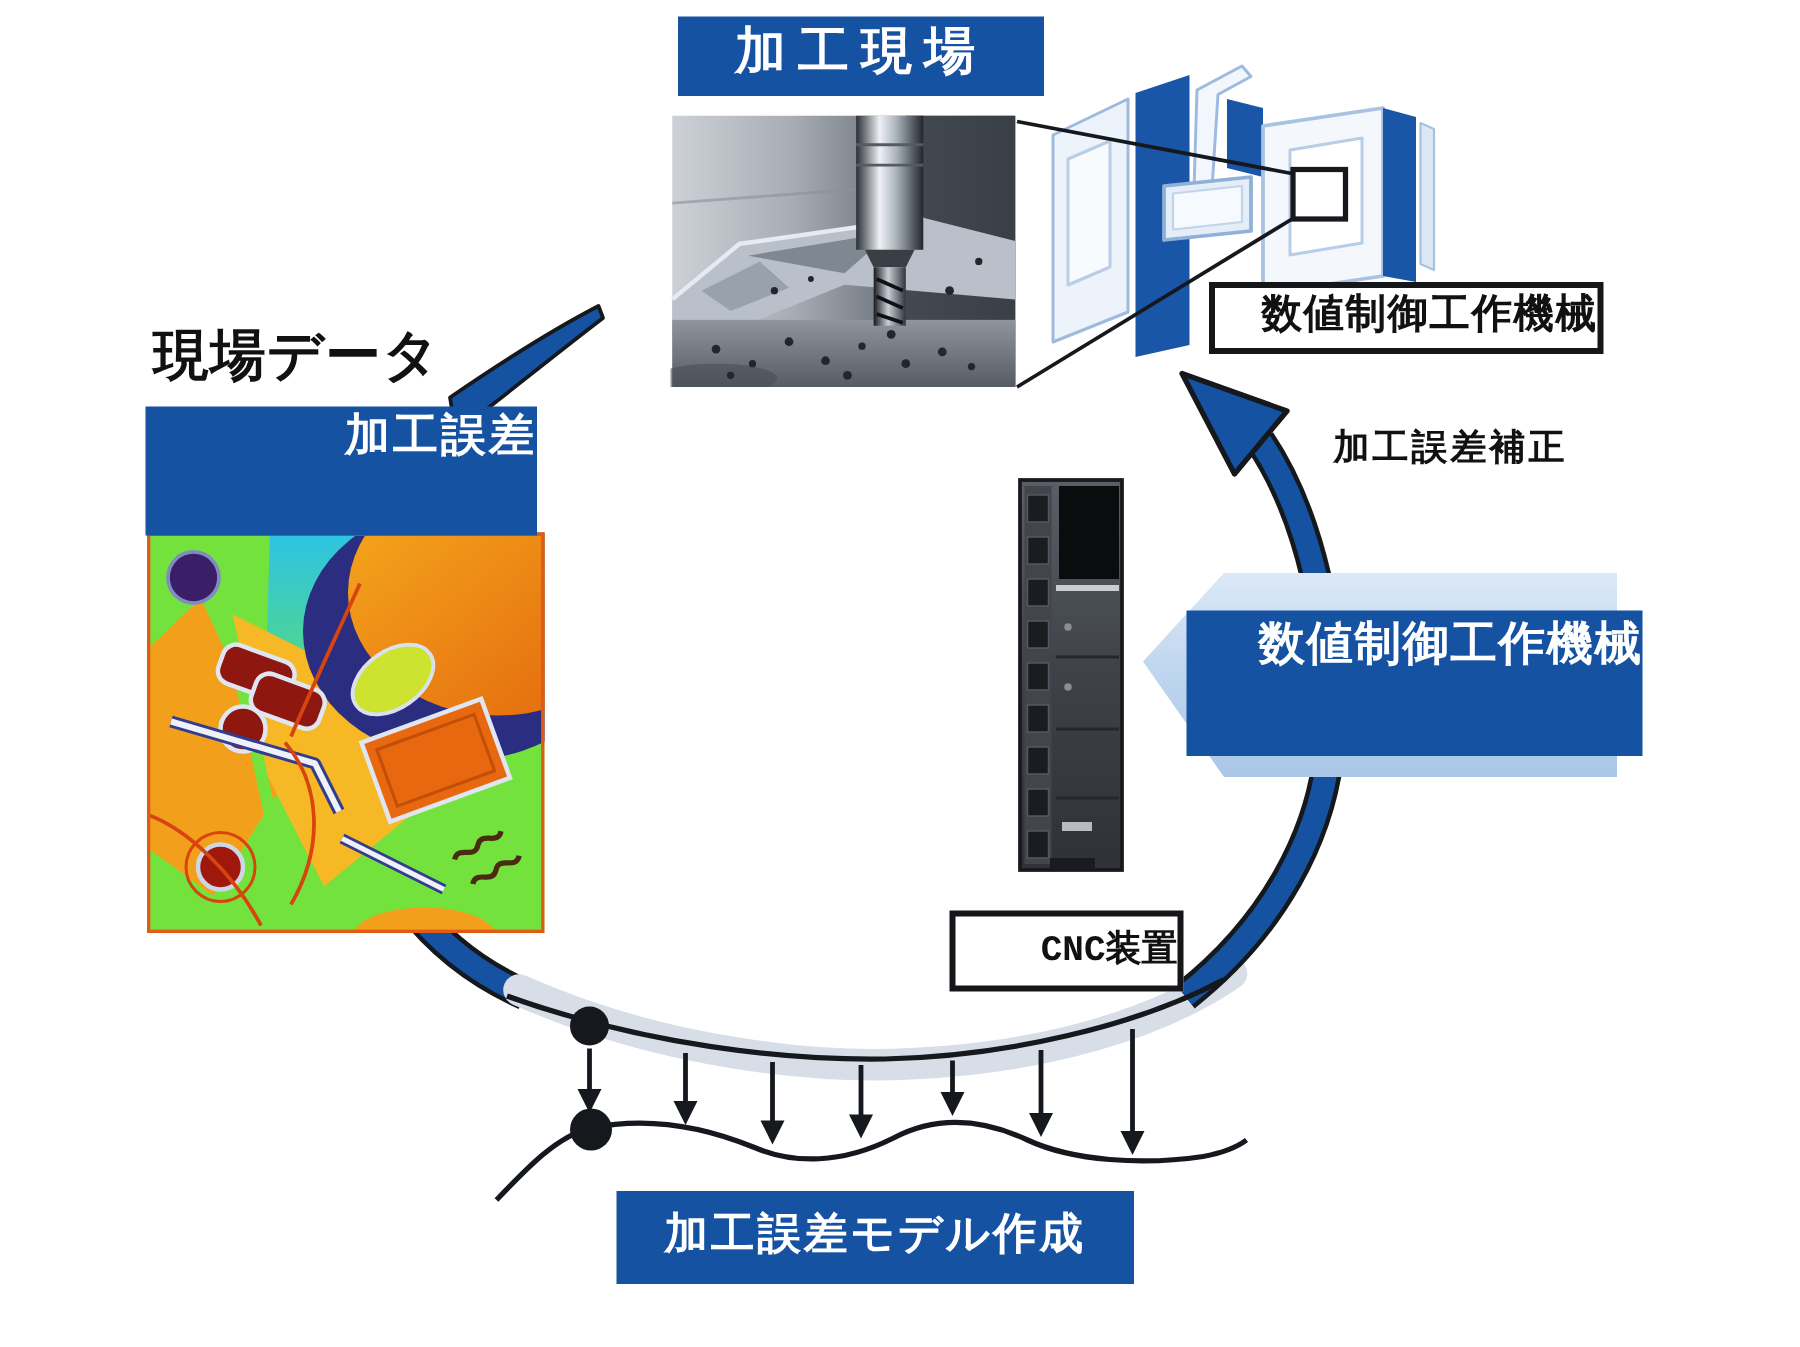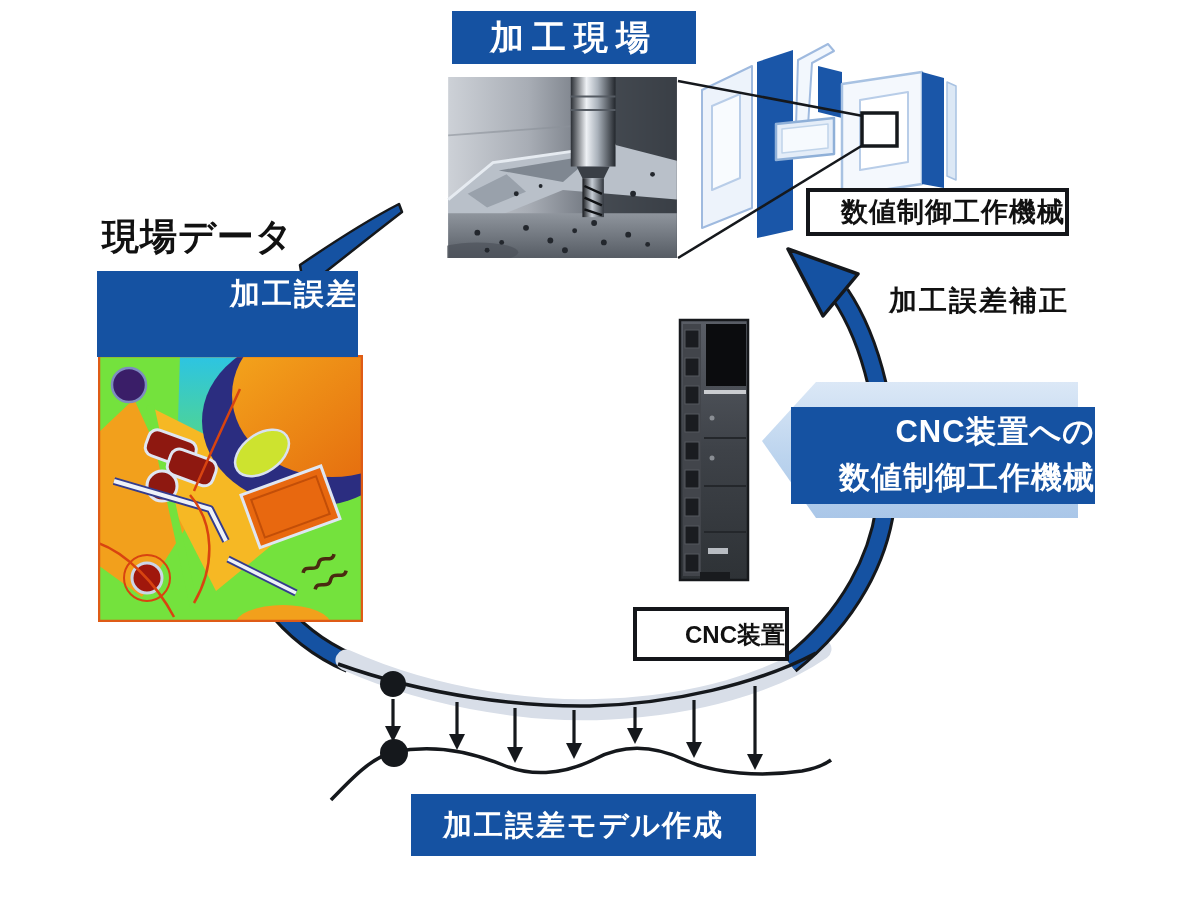--- a/index.html
+++ b/index.html
@@ -1,17 +1,17 @@
 <!DOCTYPE html>
 <html><head>
 <meta charset="utf-8">
 <style>
   html,body{margin:0;padding:0;background:#fff;}
   .stage{position:relative;width:1200px;height:898px;background:#ffffff;overflow:hidden;
-         font-family:Liberation Sans, sans-serif;}
+         font-family:Liberation Mono, monospace;}
   .abs{position:absolute;}
   svg{display:block;}
   .bluebox{background:#1552a2;color:#ffffff;font-weight:bold;text-align:center;}
   .whitelabel{background:#ffffff;border:4px solid #14161a;color:#111;font-weight:bold;
               text-align:right;box-sizing:border-box;}
   .caption{font-weight:bold;color:#111111;white-space:nowrap;}
   .line{display:block;text-align:right;}
   
   .chevron{left:760px;top:378px;width:318px;height:142px;
            background:linear-gradient(180deg,#dde9f7 0%,#bcd4ee 55%,#a9c6e8 100%);
@@ -197,24 +197,23 @@
   <div class="abs bluebox" style="left:452px;top:11px;width:244px;height:53px;line-height:53px;font-size:34px;letter-spacing:8px;z-index:5">
     <span>加工現場</span>
   </div>
 
   <div class="abs caption" style="left:102px;top:212px;font-size:37px;letter-spacing:1px;z-index:5">現場データ</div>
 
   <div class="abs bluebox" style="left:97px;top:271px;width:261px;height:84px;font-size:30px;letter-spacing:2px;padding-top:2px;z-index:5">
     <span class="line" style="line-height:41px">加工誤差</span>
   </div>
 
-  <div class="abs caption" style="left:889px;top:282px;font-size:28px;letter-spacing:2px;z-index:5">加工誤差補正</div>
+  <div class="abs caption" style="left:889px;top:282px;font-size:24px;letter-spacing:2px;z-index:5">加工誤差補正</div>
 
   <div class="abs bluebox" style="left:791px;top:407px;width:304px;height:95px;font-size:31px;letter-spacing:1px;padding-top:2px;z-index:5">
-    <span class="line" style="line-height:46px">CNC装置への</span>
     <span class="line" style="line-height:46px">数値制御工作機械</span>
   </div>
 
   <div class="abs whitelabel" style="left:806px;top:188px;width:263px;height:48px;line-height:41px;font-size:27px;letter-spacing:1px;z-index:6">
     <span>数値制御工作機械</span>
   </div>
 
   <div class="abs whitelabel" style="left:633px;top:607px;width:156px;height:54px;line-height:47px;font-size:24px;z-index:6">
     <span>CNC装置</span>
   </div>

